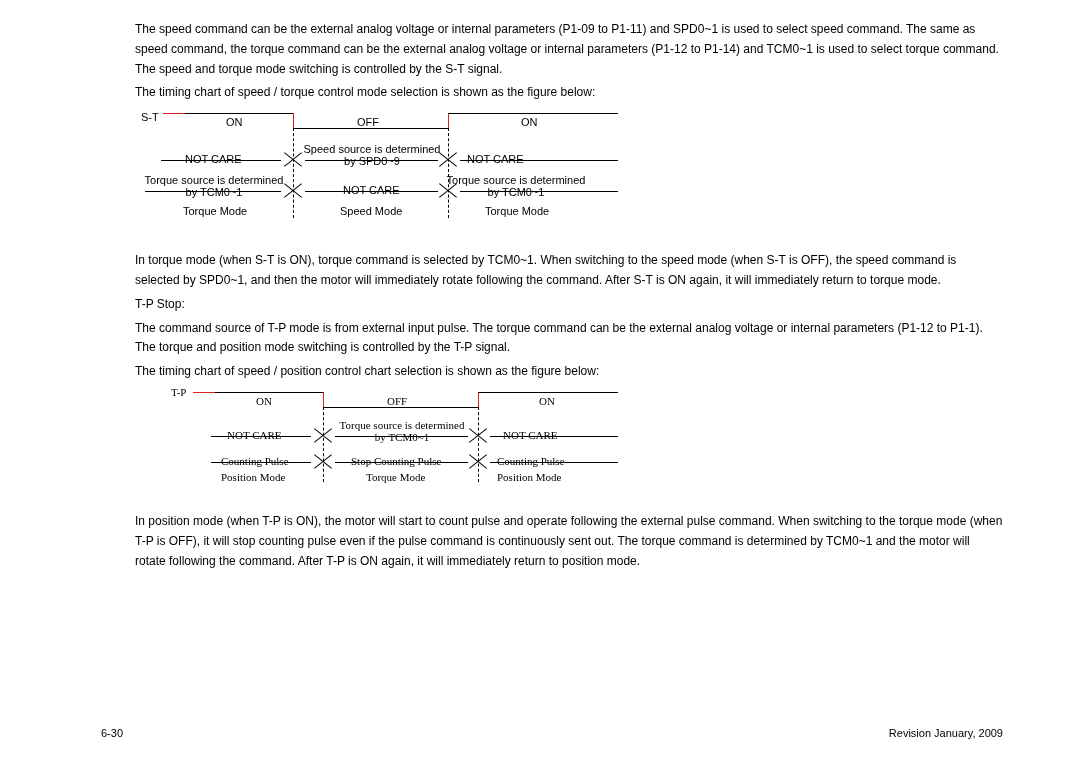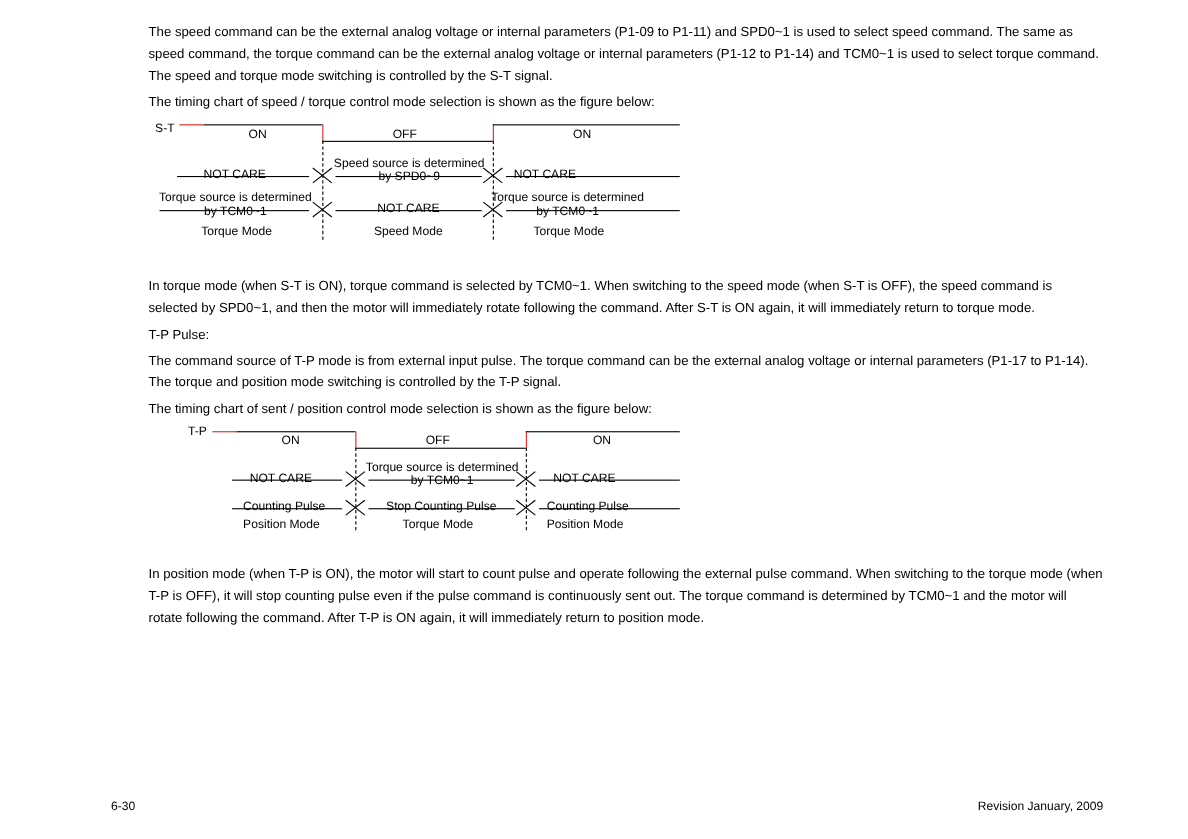--- a/index.html
+++ b/index.html
@@ -145,25 +145,25 @@
 
     <span class="txt" style="left:42px;top:98px;">Torque Mode</span>
     <span class="txt" style="left:199px;top:98px;">Speed Mode</span>
     <span class="txt" style="left:344px;top:98px;">Torque Mode</span>
   </div>
 
   <div style="height:24px;"></div>
   <p class="body">In torque mode (when S-T is ON), torque command is selected by TCM0~1. When switching to the speed mode (when S-T is OFF), the speed command is selected by SPD0~1, and then the motor will immediately rotate following the command. After S-T is ON again, it will immediately return to torque mode.</p>
 
 
-  <p class="body">T-P Pulse:</p>
-  <p class="body">The command source of T-P mode is from external input pulse. The torque command can be the external analog voltage or internal parameters (P1-17 to P1-14). The torque and position mode switching is controlled by the T-P signal.</p>
-  <p class="body">The timing chart of sent / position control mode selection is shown as the figure below:</p>
-
-  <div class="diagram" style="height:100px;margin-left:36px;">
+  <p class="body">T-P Stop:</p>
+  <p class="body">The command source of T-P mode is from external input pulse. The torque command can be the external analog voltage or internal parameters (P1-12 to P1-1). The torque and position mode switching is controlled by the T-P signal.</p>
+  <p class="body">The timing chart of speed / position control chart selection is shown as the figure below:</p>
+
+  <div class="diagram" style="height:100px;margin-left:36px;font-family:Liberation Serif, serif;">
     <span class="sig-label" style="left:0;top:0;">T-P</span>
     <div class="hline-red" style="left:22px;top:6px;width:22px;"></div>
     <div class="hline-black" style="left:44px;top:6px;width:108px;"></div>
     <div class="vline-red" style="left:152px;top:6px;height:15px;"></div>
     <div class="hline-black" style="left:152px;top:21px;width:155px;"></div>
     <div class="vline-red" style="left:307px;top:6px;height:15px;"></div>
     <div class="hline-black" style="left:307px;top:6px;width:140px;"></div>
 
     <span class="txt" style="left:85px;top:9px;">ON</span>
     <span class="txt" style="left:216px;top:9px;">OFF</span>

